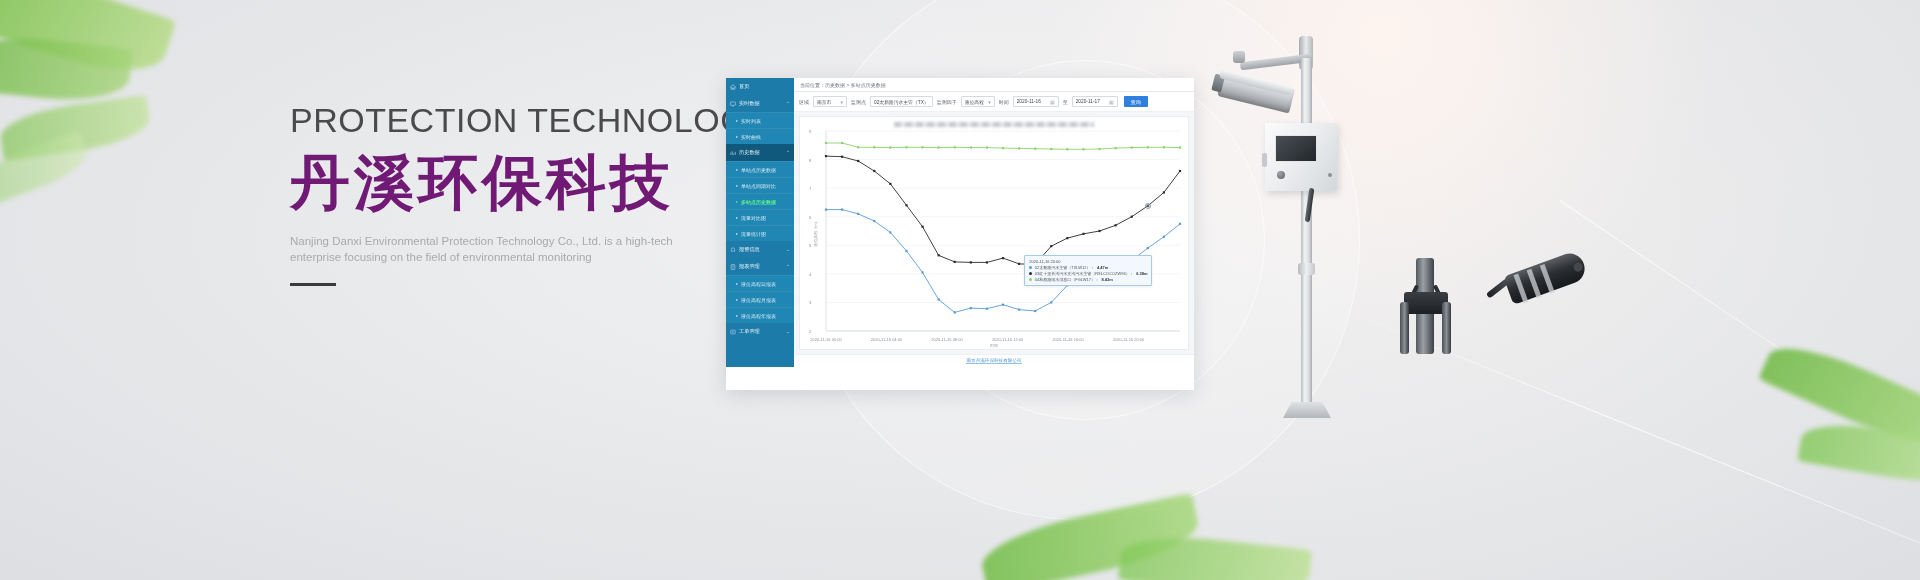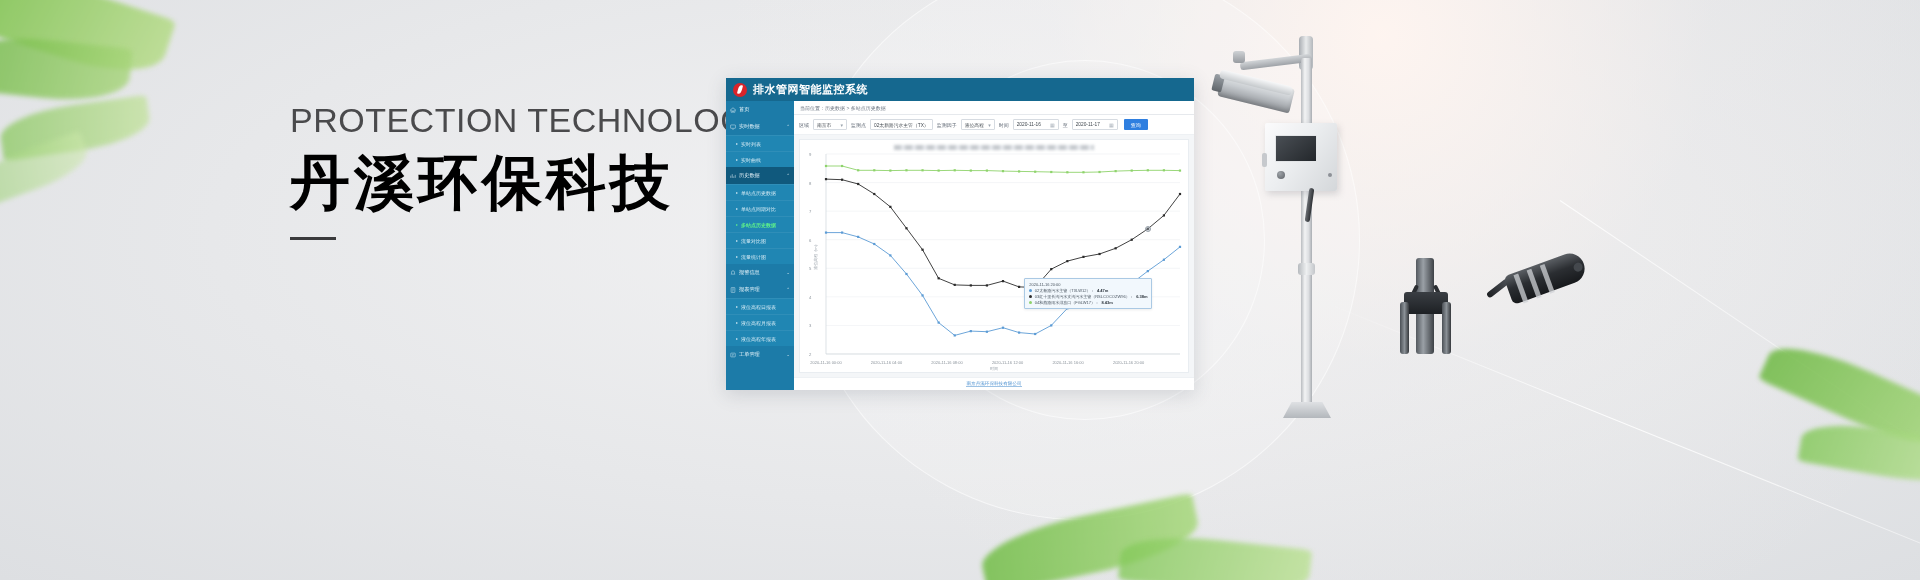--- a/index.html
+++ b/index.html
@@ -56,21 +56,21 @@
     font-size: 34px;
     letter-spacing: .5px;
     color: #4a4a4c;
     line-height: 41px;
     font-weight: 400;
     white-space: nowrap;
   }
   .cn-title {
     font-size: 60px;
     font-weight: 700;
-    color: #000000;
+    color: #701a75;
     letter-spacing: 4px;
     line-height: 72px;
     margin-top: 6px;
     white-space: nowrap;
   }
   .slogan {
     margin-top: 10px;
     background: #2f62c4;
     color: #ffffff;
     font-size: 19px;
@@ -365,29 +365,26 @@
 <div class="leaf" style="left:0px;top:105px;width:150px;height:46px;background:linear-gradient(100deg,#84c657,#c3e39a);transform:rotate(-8deg);opacity:.7;"></div>
 <div class="leaf" style="left:-30px;top:150px;width:120px;height:40px;background:linear-gradient(100deg,#93cf6a,#cfe9ae);transform:rotate(-20deg);opacity:.55;"></div>
 <div class="leaf" style="left:980px;top:515px;width:220px;height:58px;background:linear-gradient(100deg,#71bd46,#a9d97e);transform:rotate(-12deg);"></div>
 <div class="leaf" style="left:1120px;top:540px;width:190px;height:50px;background:linear-gradient(100deg,#83c959,#bde295);transform:rotate(6deg);opacity:.8;"></div>
 <div class="leaf" style="left:1760px;top:370px;width:200px;height:52px;background:linear-gradient(100deg,#6db942,#a7d87c);transform:rotate(24deg);"></div>
 <div class="leaf" style="left:1800px;top:430px;width:170px;height:46px;background:linear-gradient(100deg,#80c755,#bee398);transform:rotate(10deg);opacity:.8;"></div>
 
 <div class="textblock">
   <div class="en-line">PROTECTION TECHNOLOGY</div>
   <div class="cn-title">丹溪环保科技</div>
+  <div class="en-para">Nanjing Danxi Environmental Protection Technology Co., Ltd. is a high-tech enterprise focusing on the field of environmental monitoring</div>
   <div class="rule"></div>
 </div>
 
 <div class="dash">
 
-  <div class="dash-header">
-    <div class="dash-logo"></div>
-    <div class="dash-title">排水管网智能监控系统</div>
-  </div>
 
   <div class="dash-body">
 
     <div class="sidebar">
 
       <div class="nav-top">
         <svg class="ic" viewBox="0 0 16 16">
             <path d="M8 2 1 8h2v6h4V10h2v4h4V8h2z" fill="none" stroke="#e8f4fa" stroke-width="1.4"></path>
           </svg>
         <span>首页</span>

